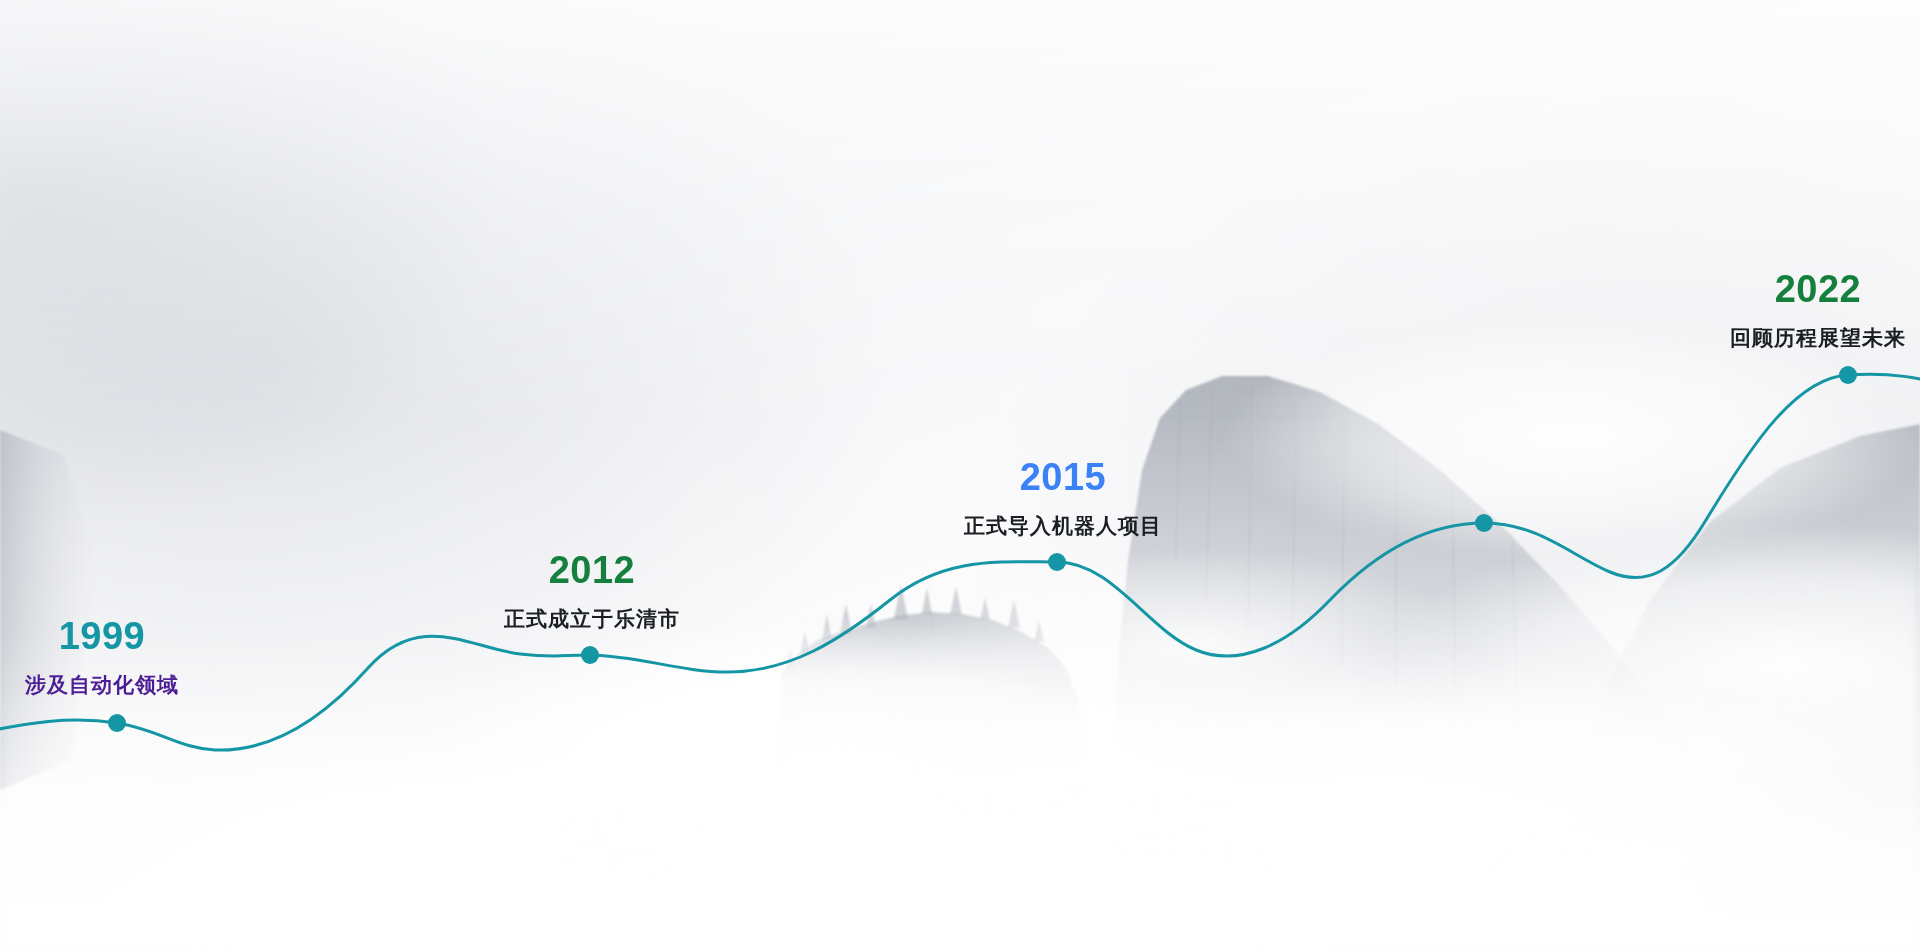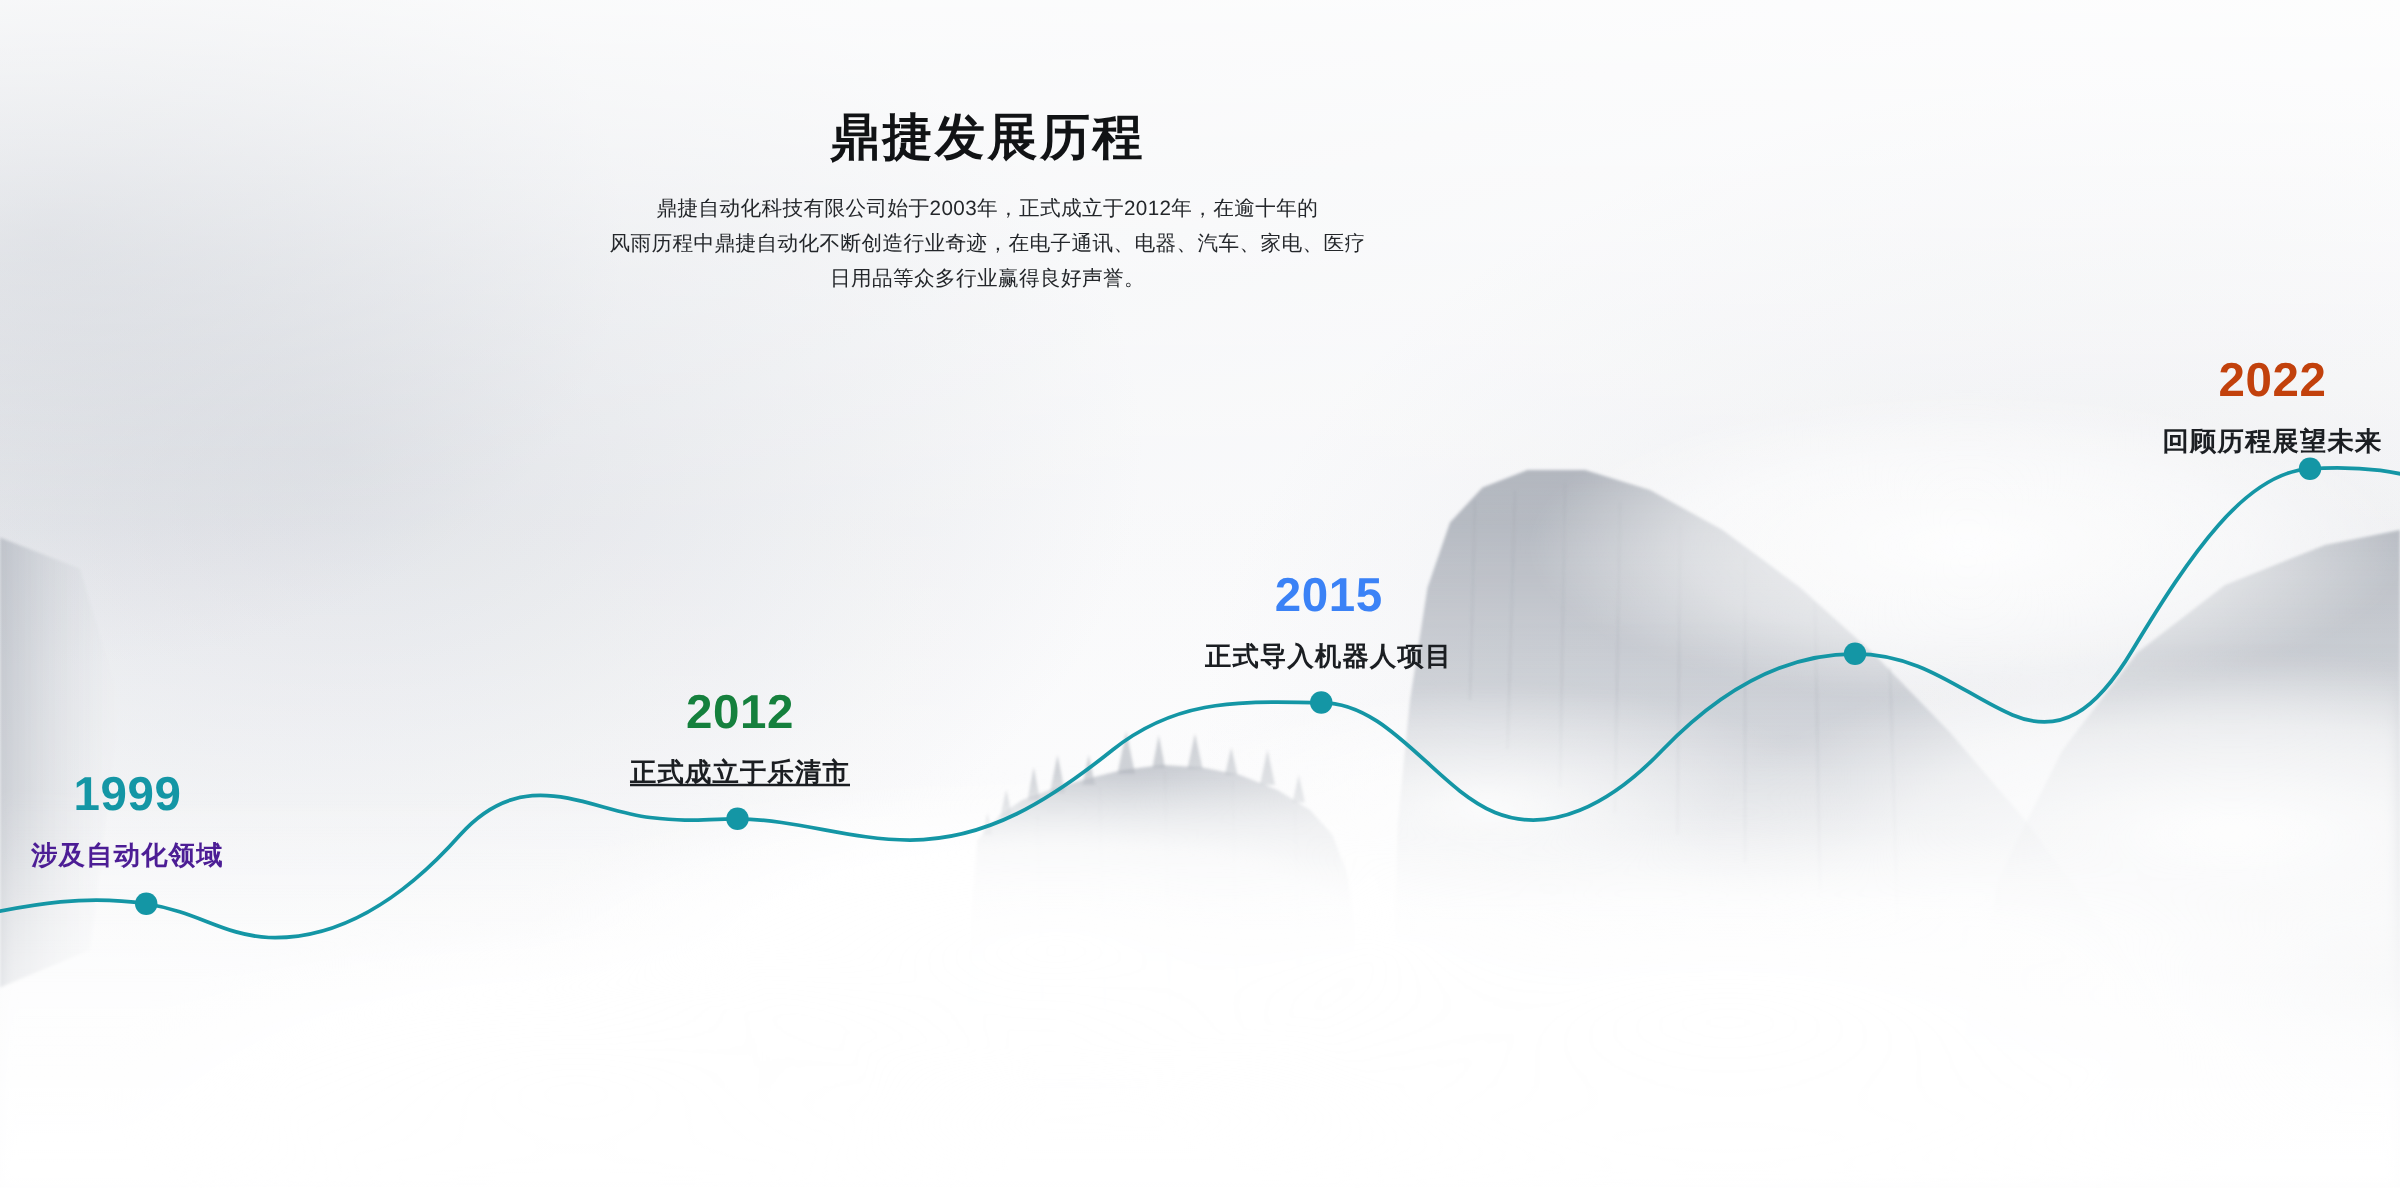--- a/index.html
+++ b/index.html
@@ -179,52 +179,44 @@
       <path d="M 880 630 L 884 806"></path>
       <path d="M 932 618 L 936 812"></path>
       <path d="M 986 624 L 990 810"></path>
       <path d="M 1036 648 L 1040 800"></path>
     </g>
   </svg>
 
   <div class="bg-layer" id="bg-clouds"></div>
   <div class="bg-layer" id="bg-haze"></div>
 
-  <div id="header">
-    <div id="page-title">鼎捷发展历程</div>
-    <div id="subtitle">
-      <div>鼎捷自动化科技有限公司始于2003年，正式成立于2012年，在逾十年的</div>
-      <div>风雨历程中鼎捷自动化不断创造行业奇迹，在电子通讯、电器、汽车、家电、医疗</div>
-      <div>日用品等众多行业赢得良好声誉。</div>
-    </div>
-  </div>
 
   <svg id="timeline-svg" viewBox="0 0 1920 950" preserveAspectRatio="none">
     <path id="tl-path" fill="none" stroke-linecap="round" d="M -30 735 C 30 722, 70 716, 117 723 C 160 730, 178 748, 215 750 C 268 752, 320 722, 368 668 C 420 610, 470 648, 520 654 C 555 658, 562 655, 590 655 C 640 656, 680 672, 728 672 C 790 672, 840 640, 890 600 C 945 556, 1000 562, 1057 562 C 1112 562, 1148 630, 1196 650 C 1240 668, 1288 644, 1330 600 C 1380 548, 1432 523, 1484 523 C 1538 523, 1572 556, 1610 572 C 1648 588, 1676 570, 1706 520 C 1752 444, 1796 378, 1848 375 C 1892 372, 1920 378, 1950 386" stroke="#1496a5" stroke-width="3"></path>
     <g id="tl-dots">
         <circle cx="117" cy="723" r="9" fill="#1496a5"></circle>
         <circle cx="590" cy="655" r="9" fill="#1496a5"></circle>
         <circle cx="1057" cy="562" r="9" fill="#1496a5"></circle>
         <circle cx="1484" cy="523" r="9" fill="#1496a5"></circle>
         <circle cx="1848" cy="375" r="9" fill="#1496a5"></circle>
       </g>
   </svg>
 
   <div id="timeline-nodes">
       <div class="tl-node" style="left: 102px; top: 617px;">
         <div class="tl-year" style="color: rgb(20, 150, 165);">1999</div>
         <div class="tl-label" style="color: #4c1d95;">涉及自动化领域</div>
       </div>
       <div class="tl-node" style="left: 592px; top: 551px;">
         <div class="tl-year" style="color: #15803d;">2012</div>
-        <div class="tl-label" style="color: rgb(27, 30, 34); text-decoration: underline;">正式成立于乐清市</div>
+        <div class="tl-label" style="color: rgb(27, 30, 34);">正式成立于乐清市</div>
       </div>
       <div class="tl-node" style="left: 1063px; top: 458px;">
         <div class="tl-year" style="color: #3b82f6;">2015</div>
         <div class="tl-label" style="color: rgb(27, 30, 34); text-align: right;">正式导入机器人项目</div>
       </div>
       <div class="tl-node" style="left: 1818px; top: 270px;">
-        <div class="tl-year" style="color: #c2410c; margin-top: 16px;">2022</div>
+        <div class="tl-year" style="color: #15803d;">2022</div>
         <div class="tl-label" style="color: rgb(27, 30, 34);">回顾历程展望未来</div>
       </div>
     </div>
 
 </div>
 
 </body></html>

